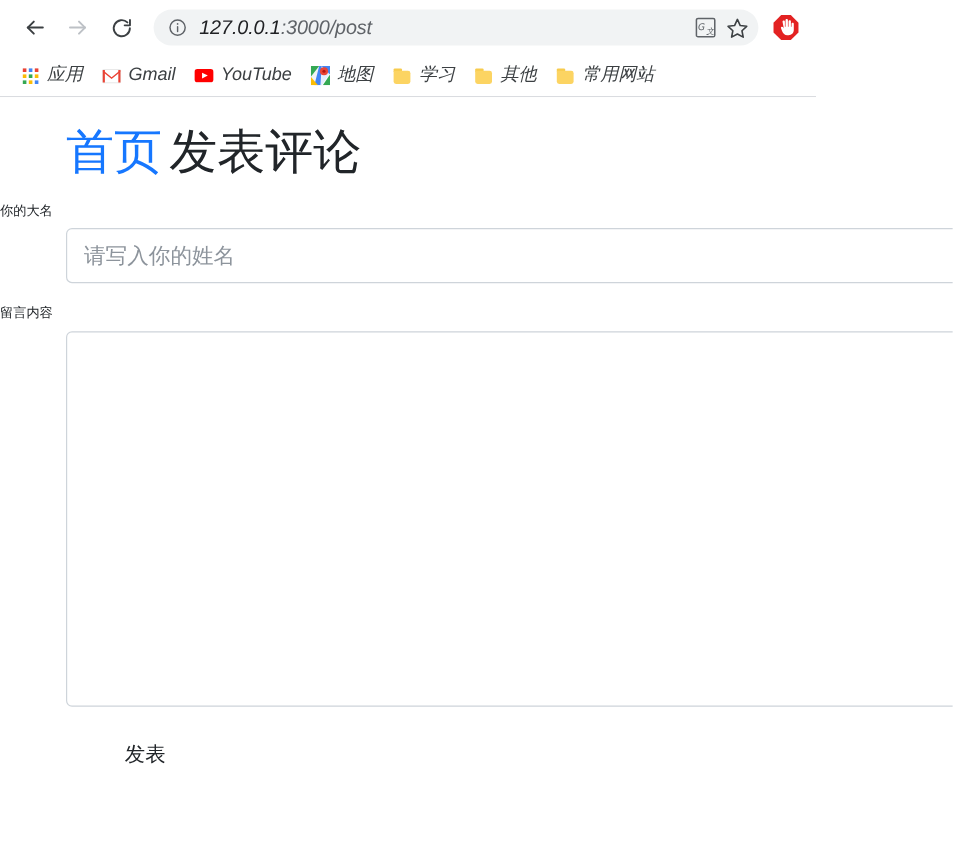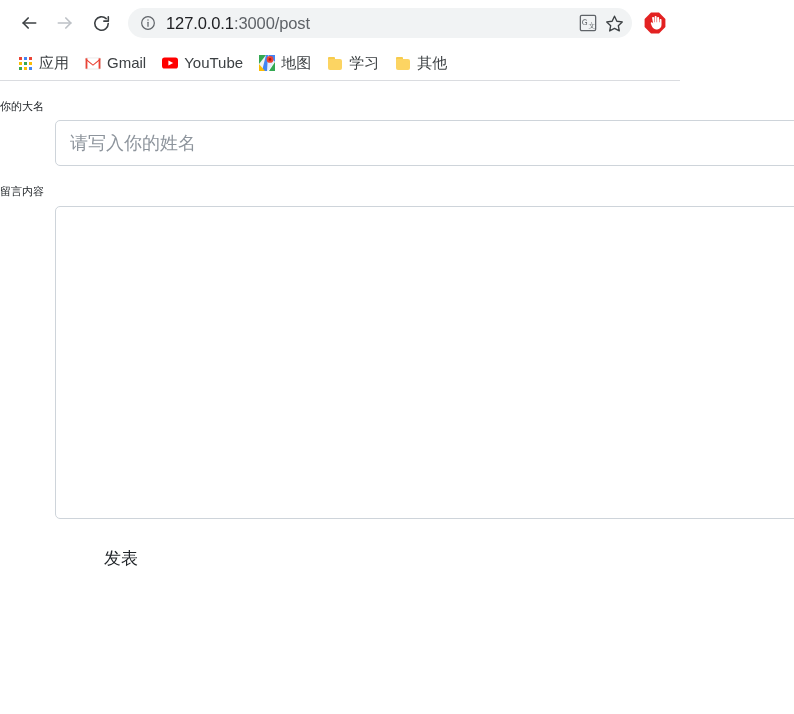--- a/index.html
+++ b/index.html
@@ -9,20 +9,21 @@
     background: #ffffff;
     font-family: "Liberation Sans", "DejaVu Sans", sans-serif;
     overflow: hidden;
   }
 
   
   #browser-chrome {
     width: 680px;
     background: #ffffff;
     position: relative;
+    font-style: italic;
   }
 
   #toolbar {
     height: 46px;
     display: flex;
     align-items: center;
     padding: 0 8px 0 14px;
     background: #ffffff;
   }
 
@@ -335,28 +336,40 @@
       <span class="bm-icon">
         <span class="folder-ico">
             <span class="tab"></span>
             <span class="body"></span>
           </span>
       </span>
       <span class="bm-label">其他</span>
     </div>
 
 
+    <div class="bookmark">
+      <span class="bm-icon">
+        <span class="folder-ico">
+            <span class="tab"></span>
+            <span class="body"></span>
+          </span>
+      </span>
+      <span class="bm-label">常用网站</span>
+    </div>
 
   </div>
 
   <div id="chrome-divider"></div>
 </div>
 
 <div id="page">
 
+  <h1 id="page-heading">
+    <a class="home-link" href="#">首页</a><span class="heading-rest">发表评论</span>
+  </h1>
 
   <div class="form-label">你的大名</div>
 
   <input id="name-input" type="text" placeholder="请写入你的姓名" style="">
 
   <div class="form-label">留言内容</div>
 
   <textarea id="content-textarea" placeholder="" style=""></textarea>
 
   <button id="submit-button" type="submit">发表</button>

